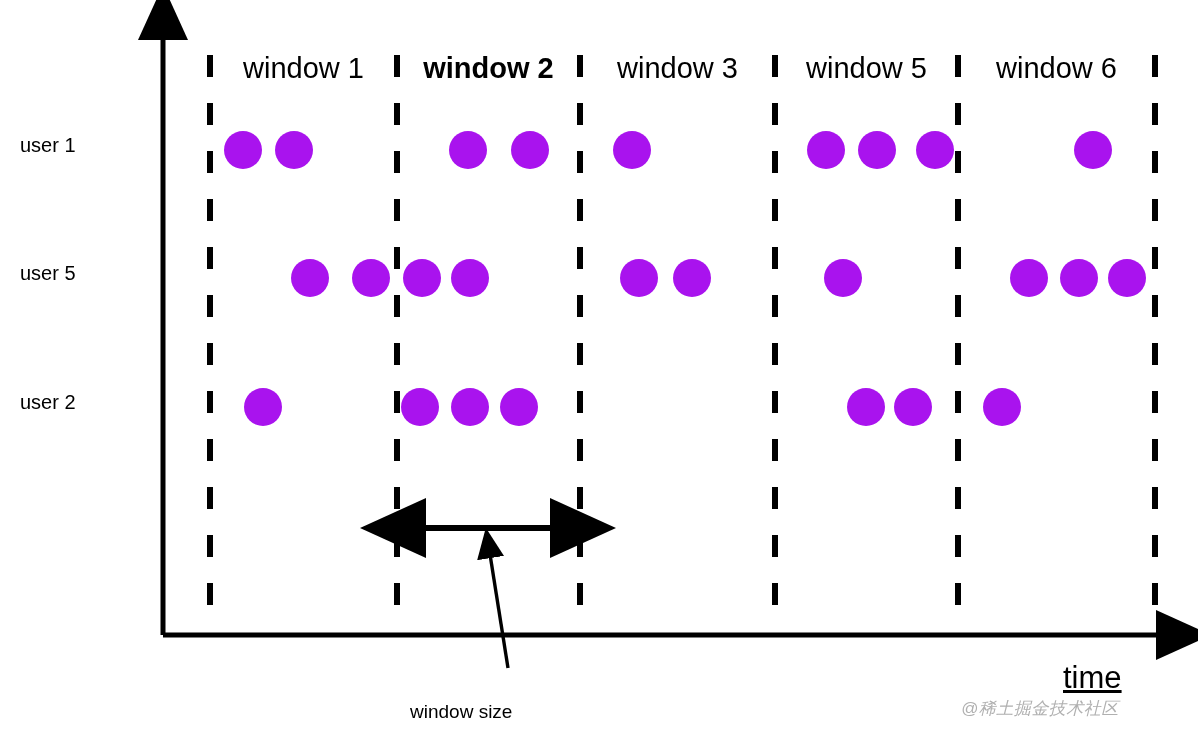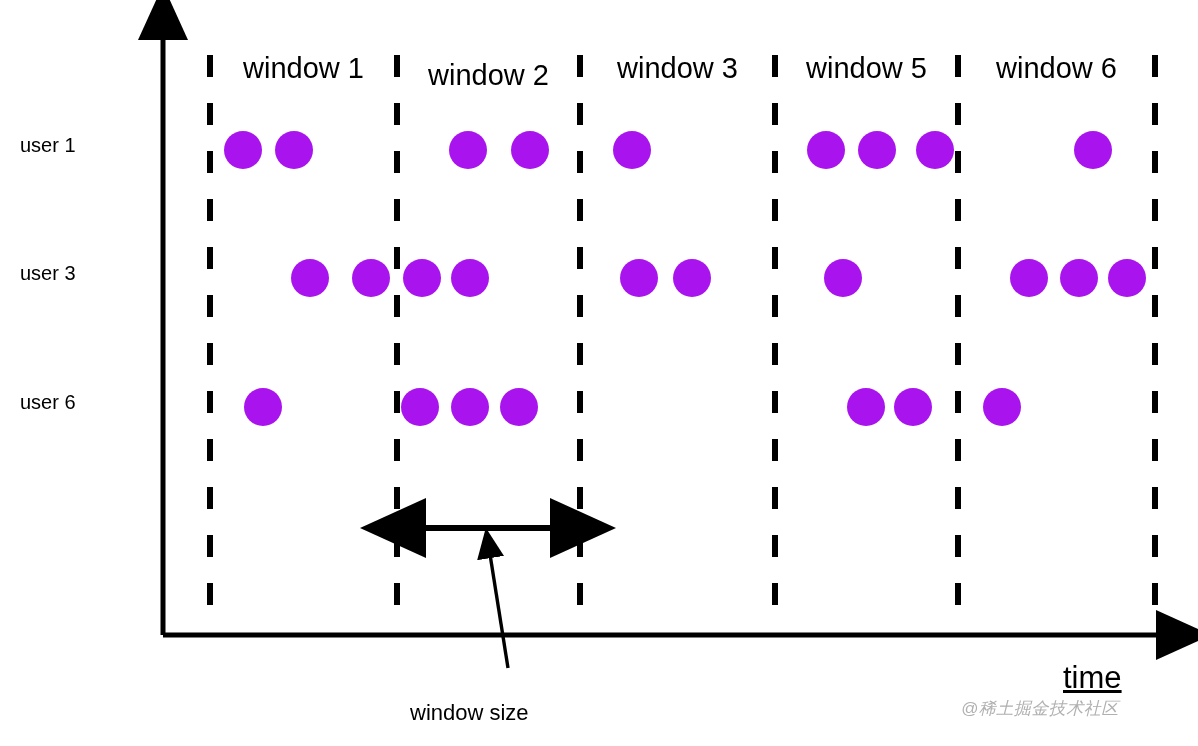--- a/index.html
+++ b/index.html
@@ -34,21 +34,21 @@
     font-size: 20px;
   }
   .window-label {
     font-size: 29px;
   }
   .time-label {
     font-size: 31px;
     text-decoration: underline;
   }
   .annot-label {
-    font-size: 22px;
+    font-size: 19px;
   }
   .watermark {
     font-size: 17px;
     color: #b0b0b0;
     letter-spacing: 0.5px;
     font-style: italic;
   }
 </style>
 </head>
 <body>
@@ -108,24 +108,24 @@
         <circle cx="1002" cy="407" r="19" fill="#a913ee"></circle>
       </g>
     <g id="annotation-group">
         <line x1="414" y1="528" x2="562" y2="528" stroke="#000000" stroke-width="6" marker-start="url(#arrowStart)" marker-end="url(#arrowEnd)"></line>
         <line x1="508" y1="668" x2="489" y2="548" stroke="#000000" stroke-width="3.4" marker-end="url(#arrowThin)"></line>
       </g>
   </svg>
 
   <div id="labels-layer">
       <div class="lbl user-label" style="left: 20px; top: 135px;">user 1</div>
-      <div class="lbl user-label" style="left: 20px; top: 263px;">user 3</div>
-      <div class="lbl user-label" style="left: 20px; top: 392px;">user 6</div>
+      <div class="lbl user-label" style="left: 20px; top: 263px;">user 5</div>
+      <div class="lbl user-label" style="left: 20px; top: 392px;">user 2</div>
       <div class="lbl window-label" style="left: 303.5px; top: 54px; transform: translateX(-50%);">window 1</div>
-      <div class="lbl window-label" style="left: 488.5px; top: 61px; transform: translateX(-50%);">window 2</div>
+      <div class="lbl window-label" style="left: 488.5px; top: 54px; transform: translateX(-50%); font-weight: bold;">window 2</div>
       <div class="lbl window-label" style="left: 677.5px; top: 54px; transform: translateX(-50%);">window 3</div>
       <div class="lbl window-label" style="left: 866.5px; top: 54px; transform: translateX(-50%);">window 5</div>
       <div class="lbl window-label" style="left: 1056.5px; top: 54px; transform: translateX(-50%);">window 6</div>
       <div class="lbl time-label" style="left: 1063px; top: 662px;">time</div>
       <div class="lbl annot-label" style="left: 410px; top: 702px;">window size</div>
       <div class="lbl watermark" style="left: 961px; top: 700px;">@稀土掘金技术社区</div>
     </div>
 </div>
 
 </body></html>

